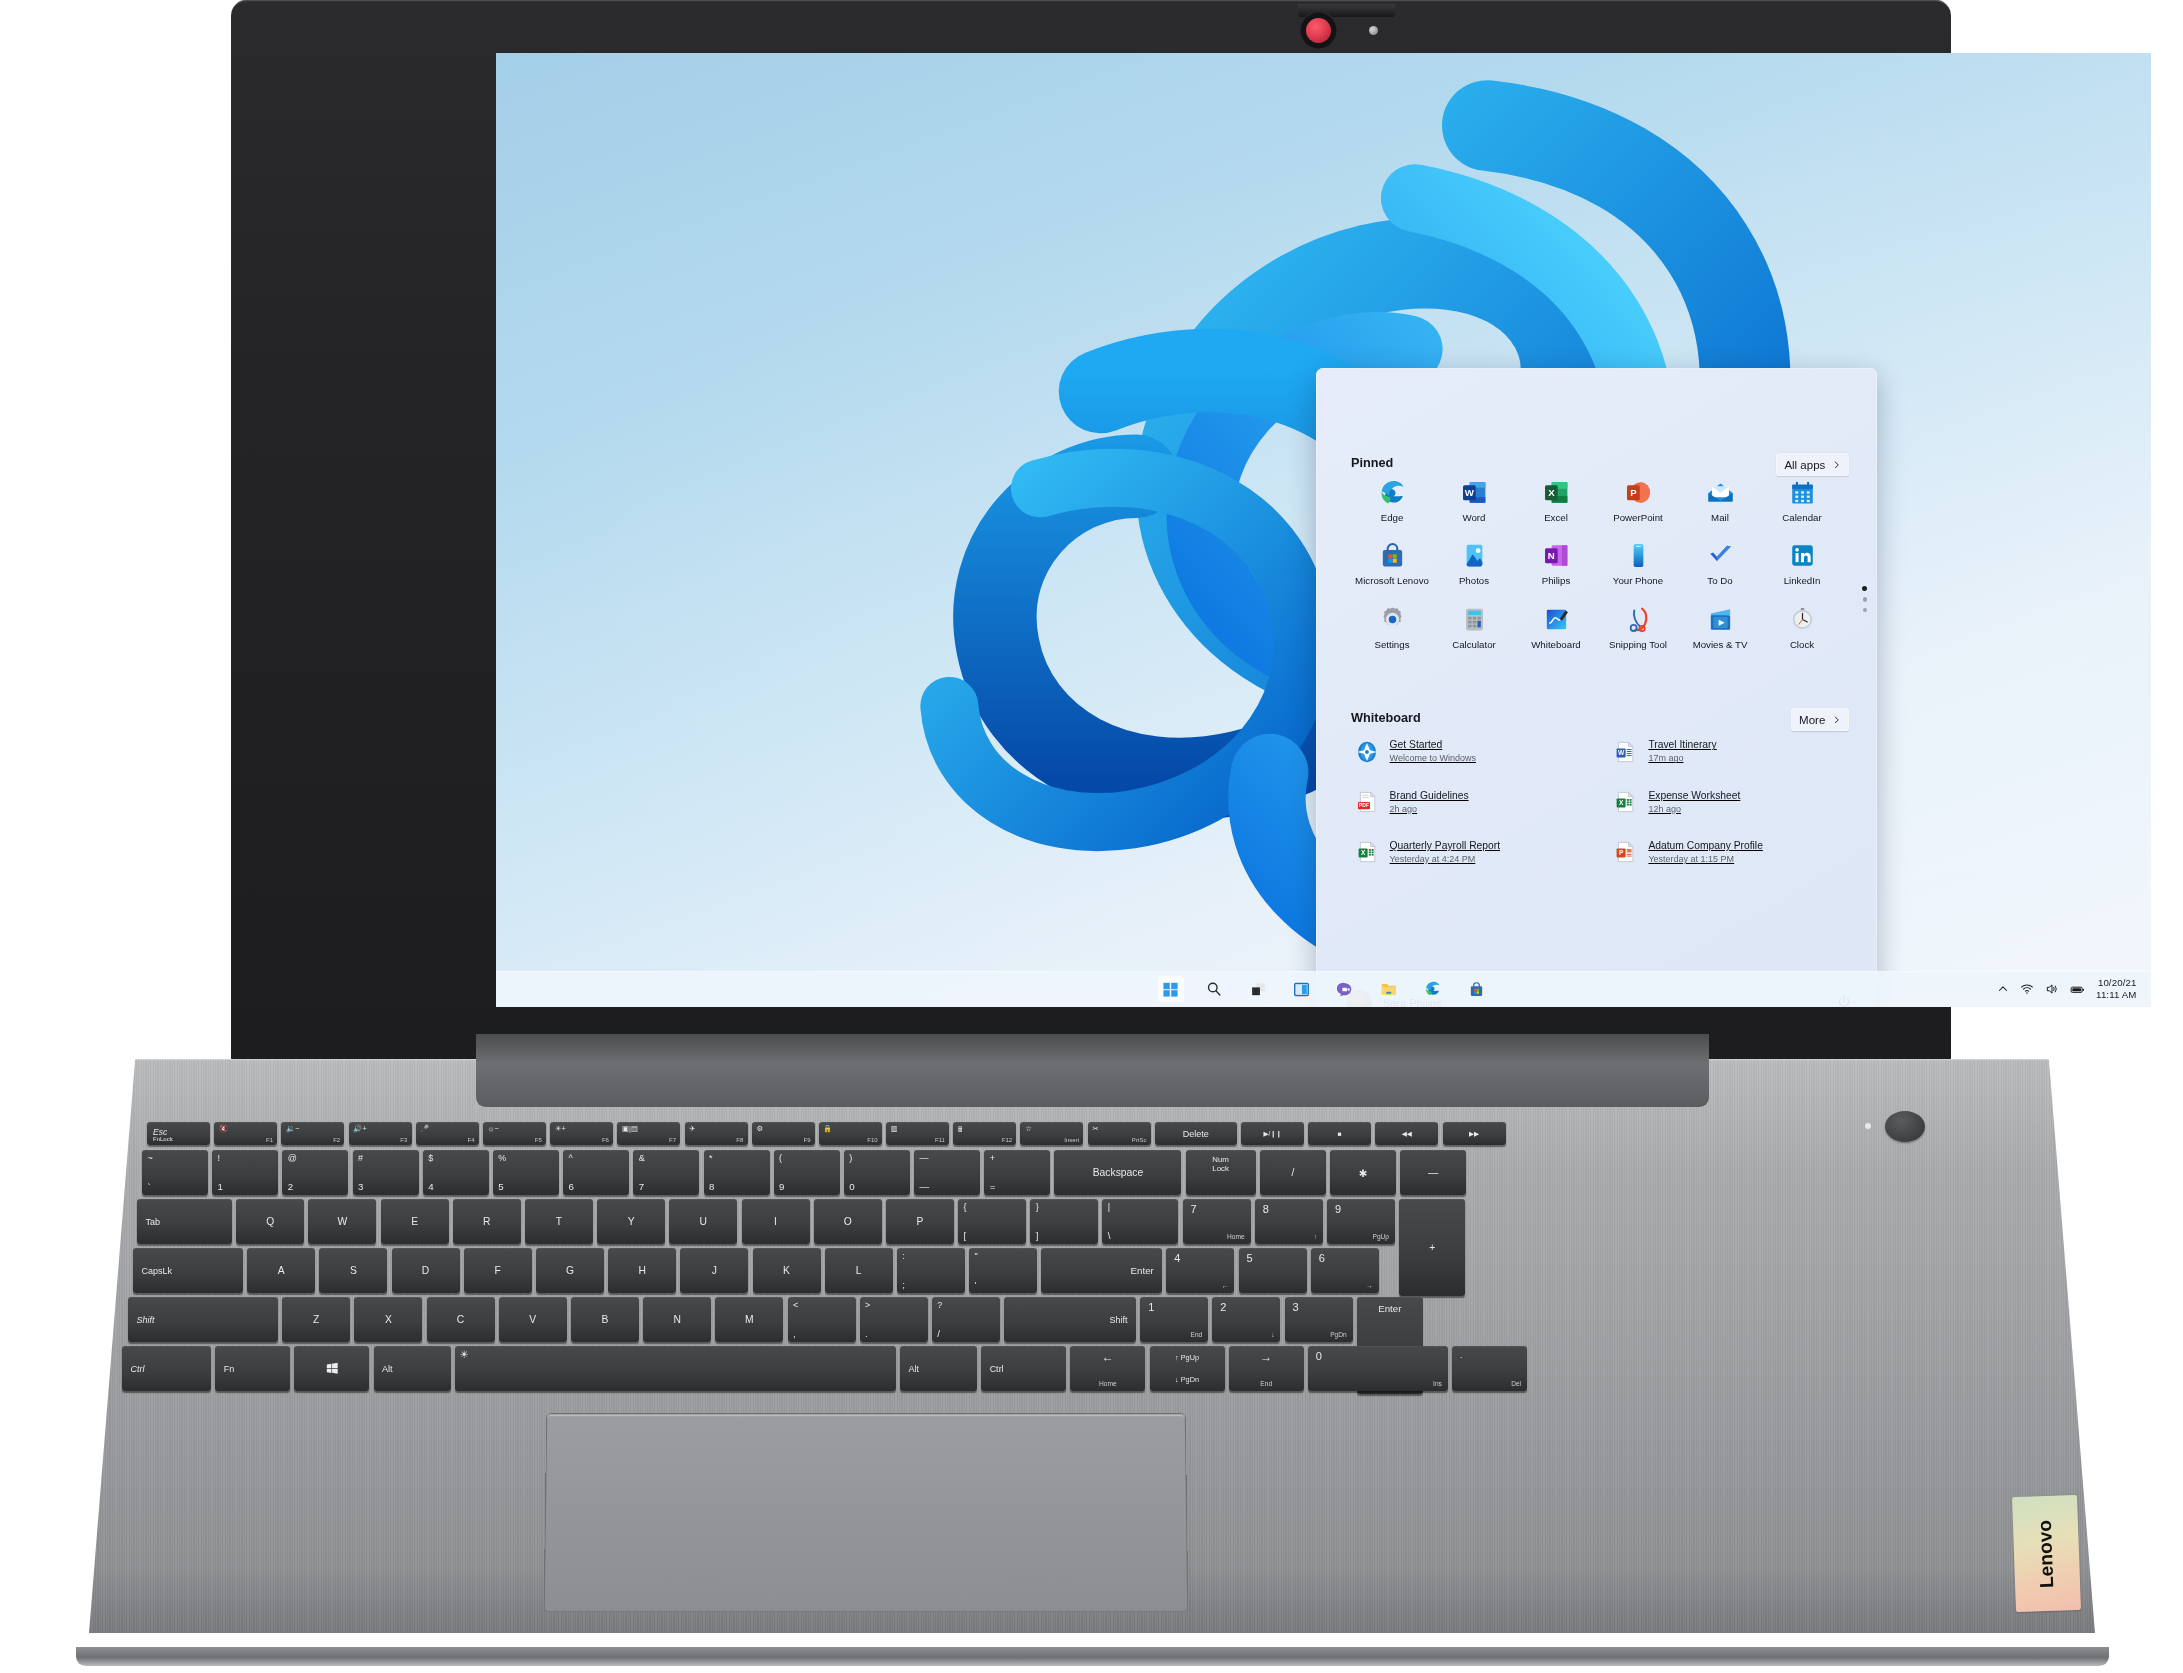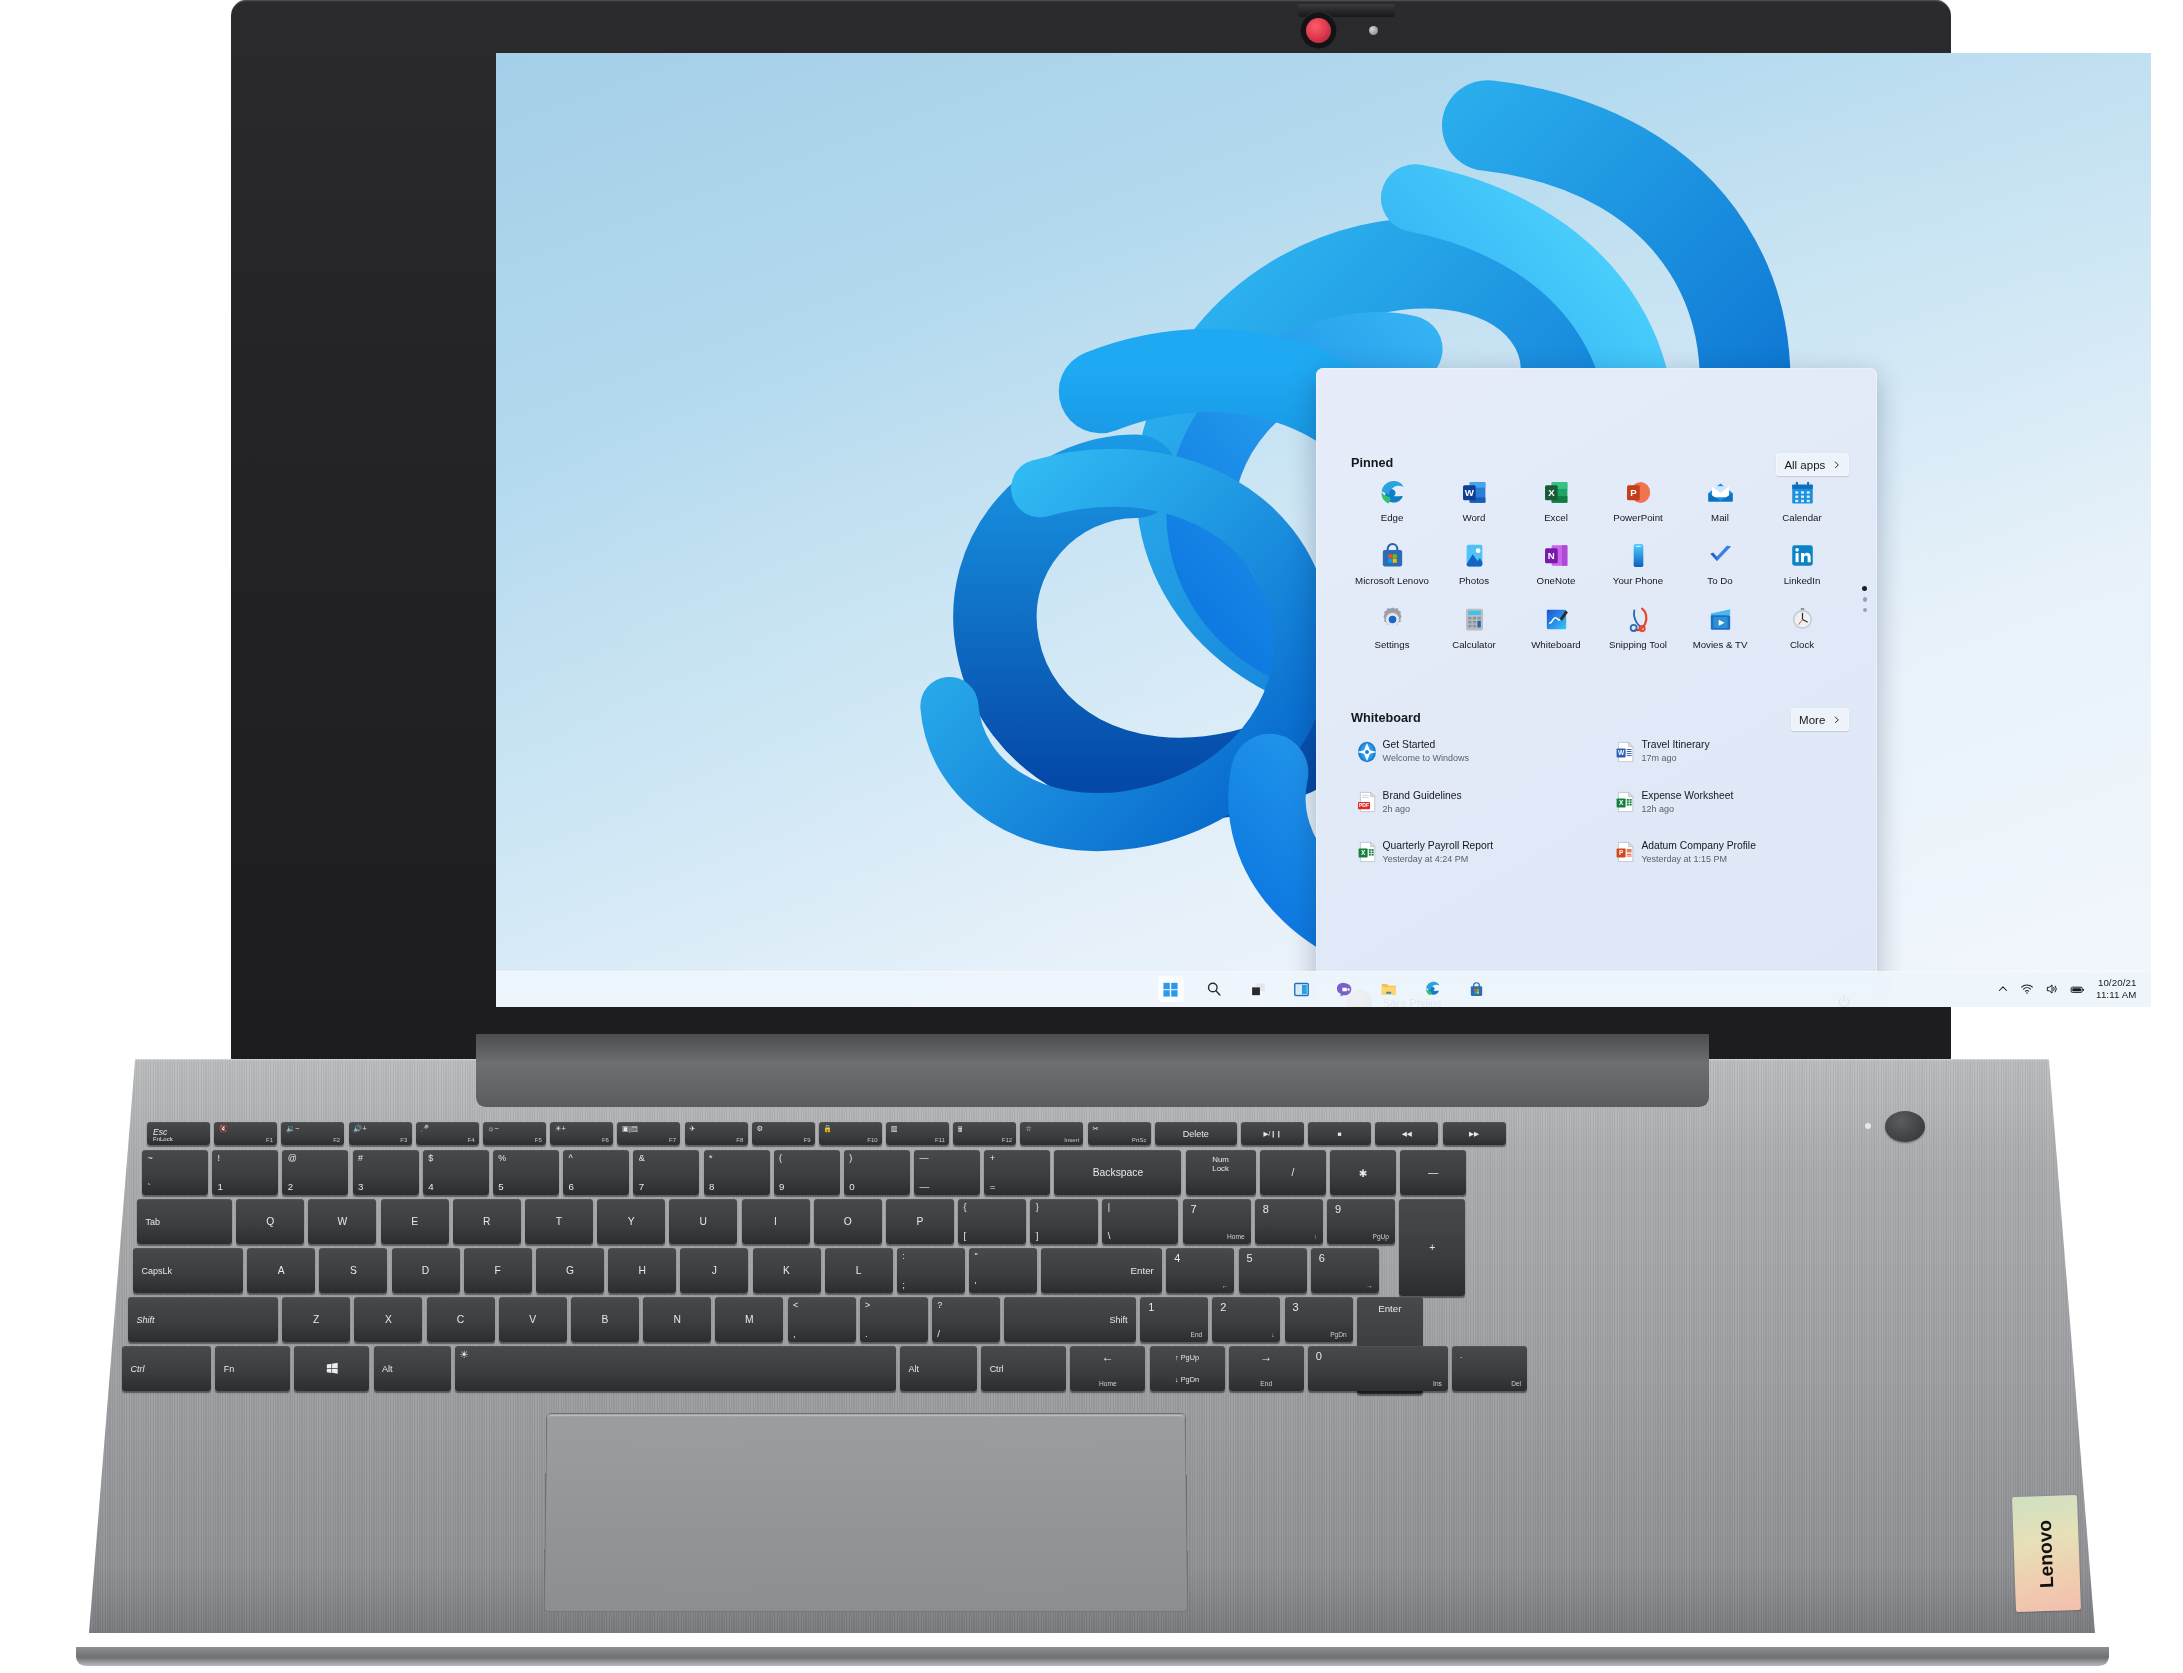--- a/index.html
+++ b/index.html
@@ -106,21 +106,21 @@
   .pin-lbl{ font-size:9.7px; color:#14171c; white-space:nowrap; }
 
   .pager{ position:absolute; right:9.7px; top:218px; display:flex; flex-direction:column; align-items:center; gap:6px; }
   .pdot{ width:4.2px;height:4.2px;border-radius:50%;background:#9aa2b1;}
   .pdot.on{ width:5.4px;height:5.4px;background:#1b1d21;}
 
   .rec-grid{
     position:absolute; left:35px; top:365px; width:491px;
     display:grid; grid-template-columns:1fr 1fr; column-gap:26.6px; row-gap:13.3px;
   }
-  .rec{ display:flex; align-items:center; gap:4px; height:37px; padding-left:3.6px; }
+  .rec{ display:flex; align-items:center; gap:11px; height:37px; padding-left:3.6px;text-decoration:underline; }
   .rec-ico{ width:24px; height:24px; flex:none; }
   .rec-t{ font-size:10.3px; color:#14171c; line-height:1.35; }
   .rec-s{ font-size:9px; color:#5b6068; line-height:1.35; }
 
   .acct-bar{
     position:absolute; left:0; bottom:0; width:100%; height:52px;
     background:rgba(221,231,246,.85);
     border-top:0.6px solid rgba(140,160,190,.35);
     display:flex; align-items:center; justify-content:space-between;
     padding:0 25px 0 31px;
@@ -354,21 +354,21 @@
             <span class="pin-lbl">Photos</span>
           </div>
 
           <div class="pin">
             <svg class="pin-ico" viewBox="0 0 48 48">
               <rect x="16" y="7" width="26" height="34" rx="2" fill="#ca64ea"></rect>
               <rect x="33" y="7" width="9" height="34" fill="#ae4bd5"></rect>
               <rect x="5" y="12" width="21" height="25" rx="2.5" fill="#7719aa"></rect>
               <text x="15.5" y="30" font-family="Liberation Sans, sans-serif" font-size="16" font-weight="bold" fill="#fff" text-anchor="middle">N</text>
             </svg>
-            <span class="pin-lbl">OneNote</span>
+            <span class="pin-lbl">Philips</span>
           </div>
 
           <div class="pin">
             <svg class="pin-ico" viewBox="0 0 48 48">
               <defs>
                   <linearGradient id="yp" x1="0" y1="0" x2="0" y2="1">
                 <stop offset="0" stop-color="#4fd0ff"></stop>
                     <stop offset="1" stop-color="#0b5fbe"></stop>
                   </linearGradient>
                 </defs>

